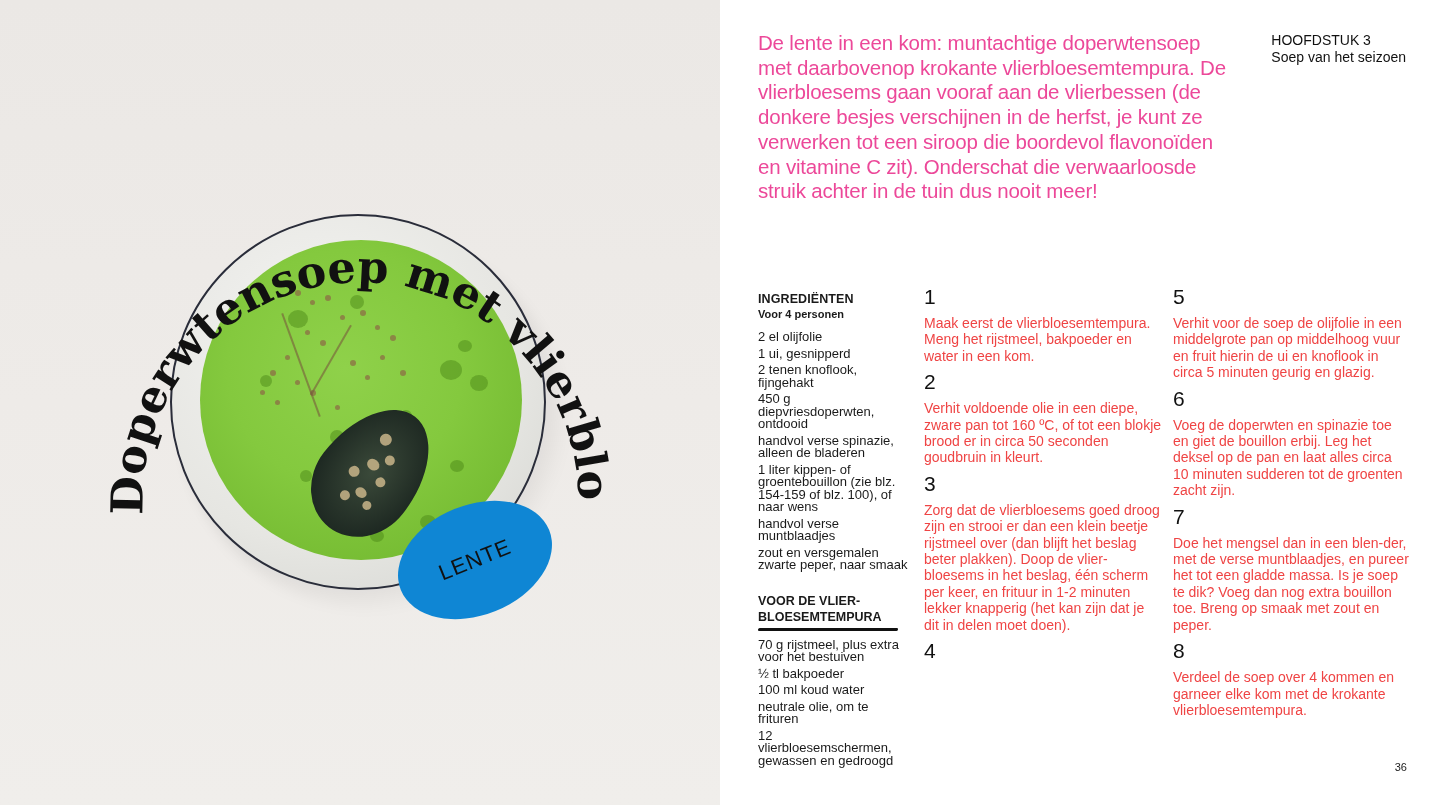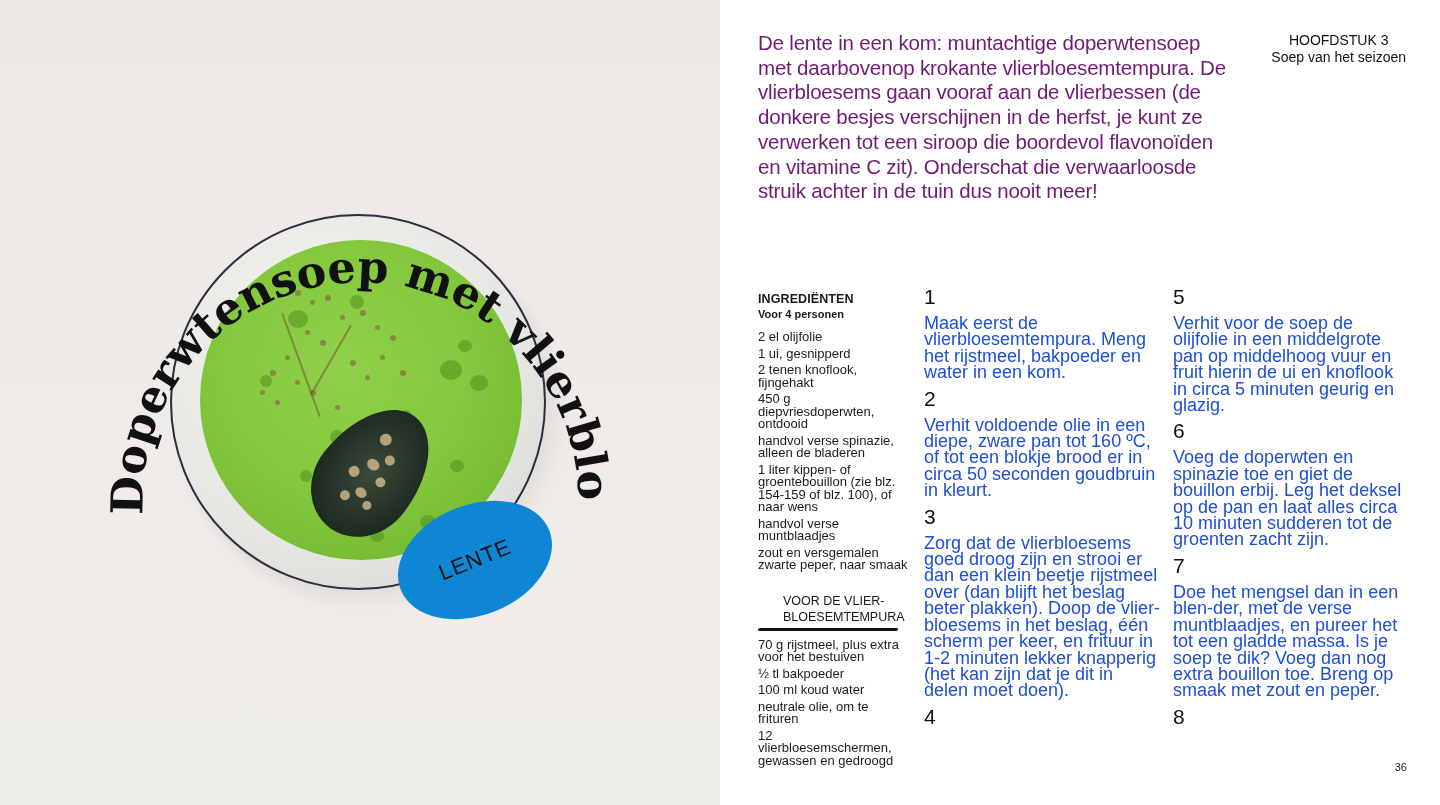--- a/index.html
+++ b/index.html
@@ -76,61 +76,61 @@
 
     .page-num {
       position: absolute; top: 761px; font-size: 11px; color: #222;
     }
     .page-num.left { left: 20px; margin-top: 44px; }
     .page-num.right { right: 33px; }
 
     
     .intro {
       position: absolute; left: 38px; top: 31px; width: 480px;
-      font-size: 20.5px; line-height: 24.7px; color: #701a75;
+      font-size: 20.5px; line-height: 24.7px; color: #ec4899;
       letter-spacing: -0.2px;
     }
     .chapter {
-      position: absolute; right: 34px; top: 32px; text-align: center;
+      position: absolute; right: 34px; top: 32px; text-align: left;
       font-size: 14px; line-height: 17px; color: #111;
     }
 
     .ingredients {
       position: absolute; left: 38px; top: 292px; width: 150px;
     }
     .ing-heading {
       font-size: 12.5px; font-weight: bold; letter-spacing: 0.1px; line-height: 15px;
     }
     .ing-sub {
       font-size: 11px; font-weight: bold; line-height: 14px; margin-bottom: 10px;
     }
     .ing-list { list-style: none; }
     .ing-list li {
       font-size: 13px; line-height: 12.5px; margin-bottom: 4px; color: #1a1a1a;
     }
     .ing-heading-2 {
-      font-size: 12.5px; font-weight: normal; line-height: 16px; margin-top: 21px; margin-left: 25px;
+      font-size: 12.5px; font-weight: bold; line-height: 16px; margin-top: 21px;
     }
     .underline-stroke {
       width: 140px; height: 3px; background: #111; border-radius: 2px; margin: 3px 0 8px 0;
       transform: skewX(-10deg);
     }
 
     .steps-col {
       position: absolute; top: 284px; width: 238px;
     }
     .steps-col.c1 { left: 204px; }
     .steps-col.c2 { left: 453px; }
     .step { margin-bottom: 5px; }
     .step-num {
       font-size: 21px; line-height: 26px; font-weight: normal; color: #111;
       margin-bottom: 5px;
     }
     .step-text {
-      font-size: 18px; line-height: 16.4px; color: #1d4ed8;
+      font-size: 14px; line-height: 16.4px; color: #ef4444;
     }
   </style>
 </head>
 <body>
 
 <div class="page-left">
   <div class="bowl-shadow"></div>
   <div class="bowl"></div>
   <div class="soup">
 
@@ -258,17 +258,18 @@
     <div class="step">
       <div class="step-num">6</div>
       <div class="step-text">Voeg de doperwten en spinazie toe en giet de bouillon erbij. Leg het deksel op de pan en laat alles circa 10 minuten sudderen tot de groenten zacht zijn.</div>
     </div>
     <div class="step">
       <div class="step-num">7</div>
       <div class="step-text">Doe het mengsel dan in een blen-der, met de verse muntblaadjes, en pureer het tot een gladde massa. Is je soep te dik? Voeg dan nog extra bouillon toe. Breng op smaak met zout en peper.</div>
     </div>
     <div class="step">
       <div class="step-num">8</div>
+      <div class="step-text">Verdeel de soep over 4 kommen en garneer elke kom met de krokante vlierbloesemtempura.</div>
     </div>
   </div>
 
   <div class="page-num right">36</div>
 </div>
 
 </body></html>

